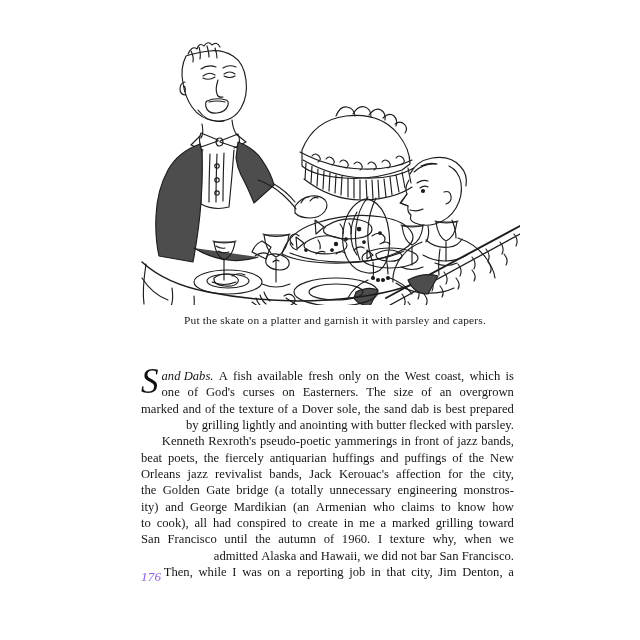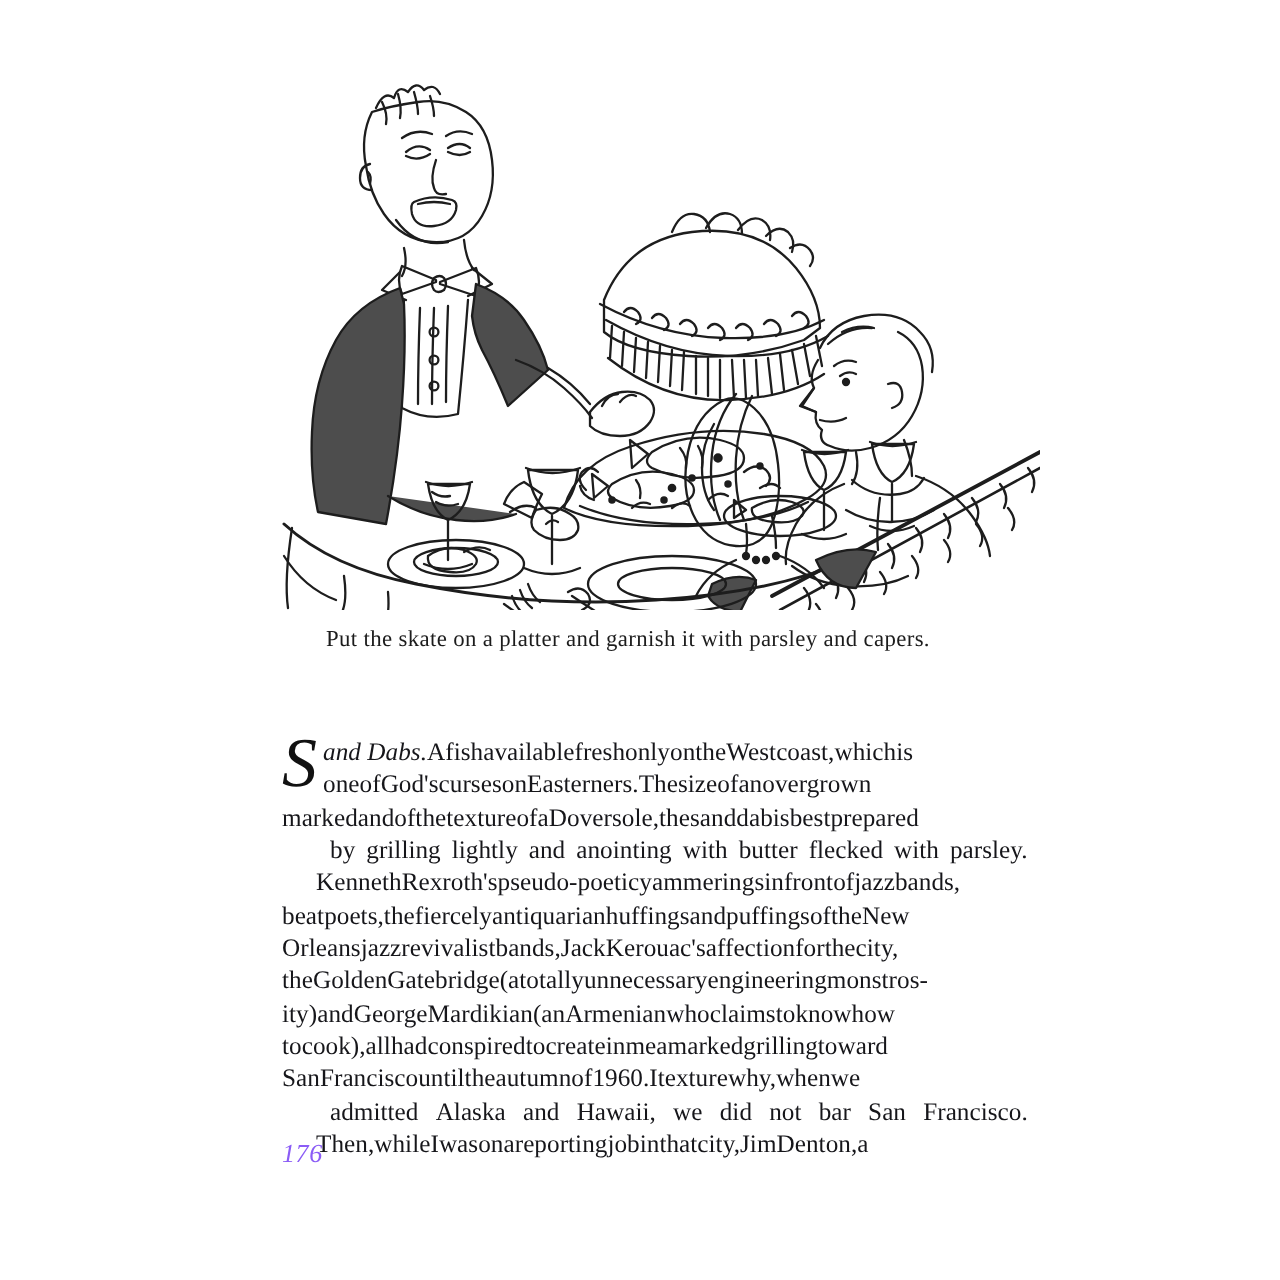--- a/index.html
+++ b/index.html
@@ -32,21 +32,21 @@
   }
   .illustration svg {
     display: block;
     width: 100%;
     height: 100%;
   }
 
   
   .caption {
     position: absolute;
-    left: 128px;
+    left: 149px;
     top: 314px;
     width: 372px;
     text-align: center;
     font-size: 11.4px;
     letter-spacing: 0.18px;
     color: #1c1c1c;
   }
 
   
   .textblock {
@@ -82,25 +82,26 @@
     margin-top: -2px;
     color: #111;
   }
   .smallcap-lead {
     font-style: italic;
   }
 
   
   .jline {
     display: flex;
+    justify-content: space-between;
     white-space: nowrap;
     font-size: 12.6px;
     line-height: 16.35px;
   }
-  .jline.last { justify-content: space-between; padding-left: 24px; }
+  .jline.last { justify-content: flex-end; padding-left: 24px; }
   .jline > span { display: inline-block; }
 
   .indent-space { display: inline-block; width: 17px; }
 
   
   .folio {
     position: absolute;
     left: 141px;
     top: 569px;
     font-size: 13px;

